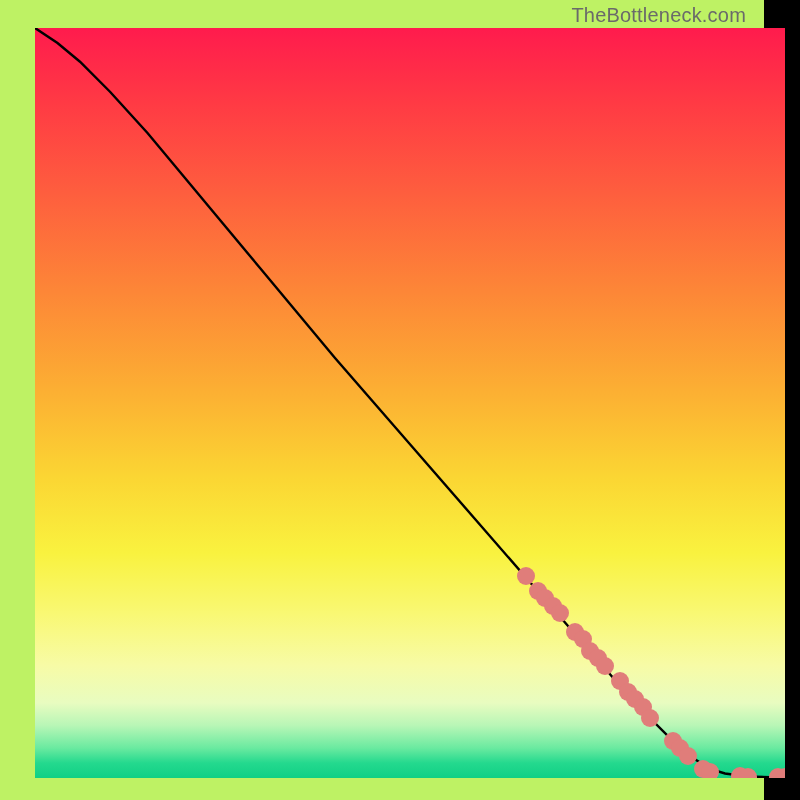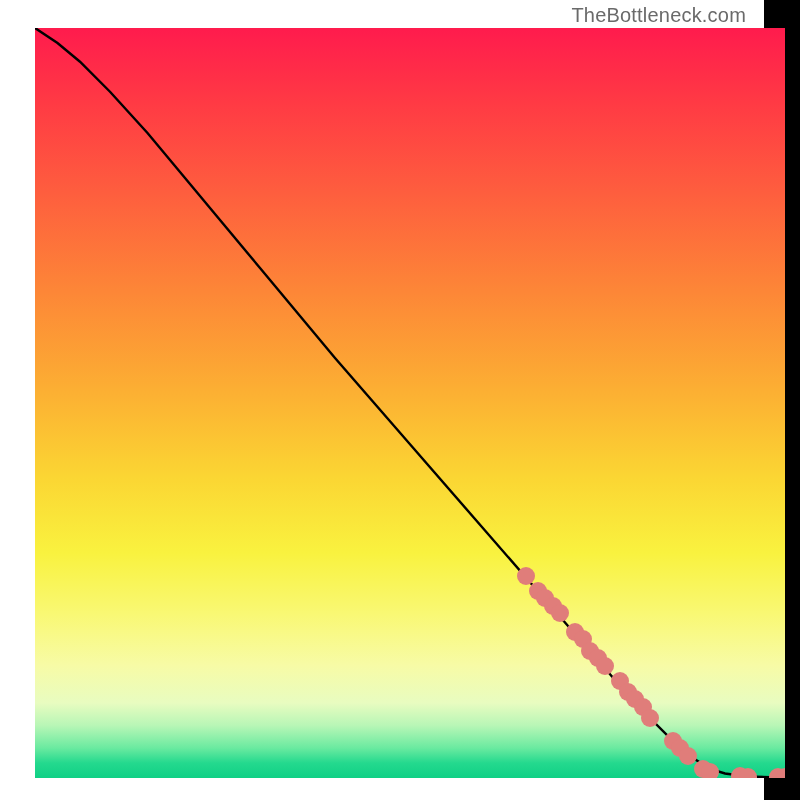--- a/index.html
+++ b/index.html
@@ -7,21 +7,21 @@
     padding: 0;
     width: 800px;
     height: 800px;
     background: #000;
     font-family: Arial, Helvetica, sans-serif;
   }
   .stage {
     position: relative;
     width: 764px;
     height: 800px;
-    background: #ffffff;
+    background: #bef264;
   }
   .attribution {
     position: absolute;
     top: 4px;
     right: 18px;
     color: #6a6a6a;
     font-size: 20px;
     font-weight: 500;
     letter-spacing: 0.2px;
   }

